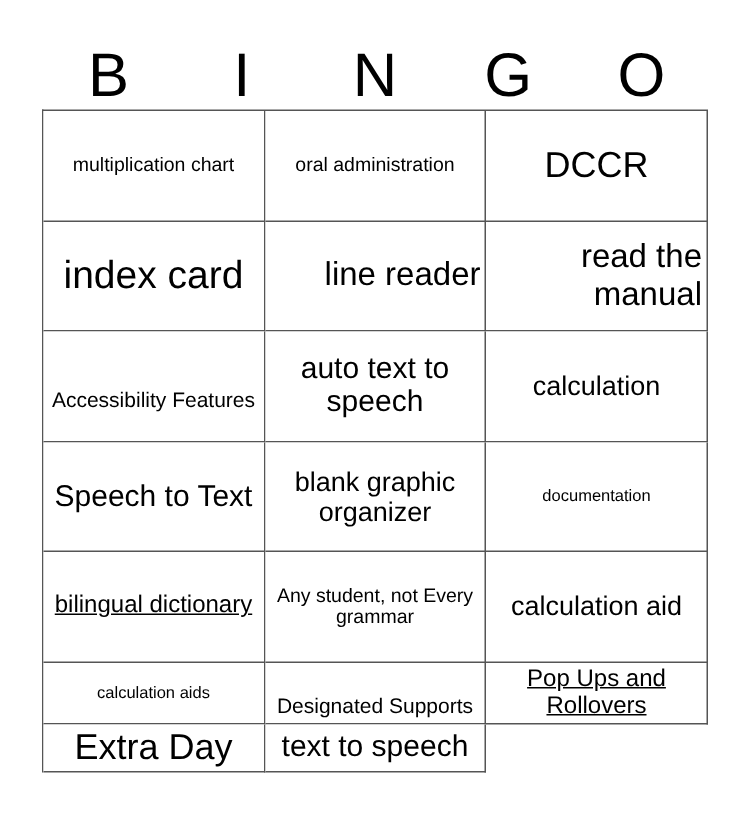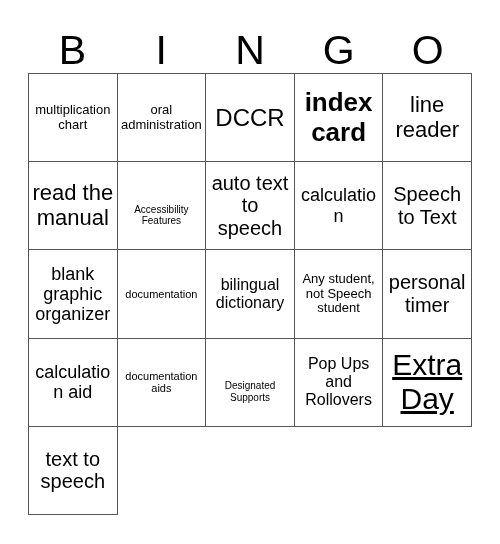--- a/index.html
+++ b/index.html
@@ -45,21 +45,21 @@
 
   
   #grid {
     position: absolute;
     left: 28px;
     top: 73px;
     width: 444px;
     height: 442px;
     box-sizing: border-box;
     display: grid;
-    grid-template-columns: repeat(5, 1fr);
+    grid-template-columns: repeat(3, 1fr);
     grid-template-rows: repeat(5, 1fr);
     border-top: 1.5px solid #555555;
     border-left: 1.5px solid #555555;
     background: #ffffff;
   }
   .cell {
     box-sizing: border-box;
     border-right: 1.5px solid #555555;
     border-bottom: 1.5px solid #555555;
     display: flex;
@@ -74,28 +74,28 @@
     display: block;
     width: 100%;
     line-height: 1.13;
     color: #000000;
     word-wrap: break-word;
   }
 
   
   .fs-11 { font-size: 11px; text-align: center; }
   .fs-13 { font-size: 13px; }
-  .fs-14 { font-size: 10px; margin-top: 19px; }
-  .fs-16 { font-size: 16px; }
+  .fs-14 { font-size: 14px; margin-top: 19px; }
+  .fs-16 { font-size: 16px; text-decoration: underline; }
   .fs-18 { font-size: 18px; }
   .fs-20 { font-size: 20px; }
-  .fs-22 { font-size: 22px; }
+  .fs-22 { font-size: 22px; text-align: right; }
   .fs-24 { font-size: 24px; }
-  .fs-26 { font-size: 26px; font-weight: bold; }
-  .fs-30 { font-size: 30px; text-decoration: underline; }
+  .fs-26 { font-size: 26px; }
+  .fs-30 { font-size: 24px; }
 </style>
 </head>
 <body>
 
 <div id="card">
 
   <div id="header-row">
       <div class="header-letter">B</div>
       <div class="header-letter">I</div>
       <div class="header-letter">N</div>
@@ -137,30 +137,27 @@
       <div class="cell">
         <span class="cell-text fs-18">blank graphic organizer</span>
       </div>
       <div class="cell">
         <span class="cell-text fs-11">documentation</span>
       </div>
       <div class="cell">
         <span class="cell-text fs-16">bilingual dictionary</span>
       </div>
       <div class="cell">
-        <span class="cell-text fs-13">Any student, not Speech student</span>
-      </div>
-      <div class="cell">
-        <span class="cell-text fs-20">personal timer</span>
+        <span class="cell-text fs-13">Any student, not Every grammar</span>
       </div>
       <div class="cell">
         <span class="cell-text fs-18">calculation aid</span>
       </div>
       <div class="cell">
-        <span class="cell-text fs-11">documentation aids</span>
+        <span class="cell-text fs-11">calculation aids</span>
       </div>
       <div class="cell">
         <span class="cell-text fs-14">Designated Supports</span>
       </div>
       <div class="cell">
         <span class="cell-text fs-16">Pop Ups and Rollovers</span>
       </div>
       <div class="cell">
         <span class="cell-text fs-30">Extra Day</span>
       </div>

